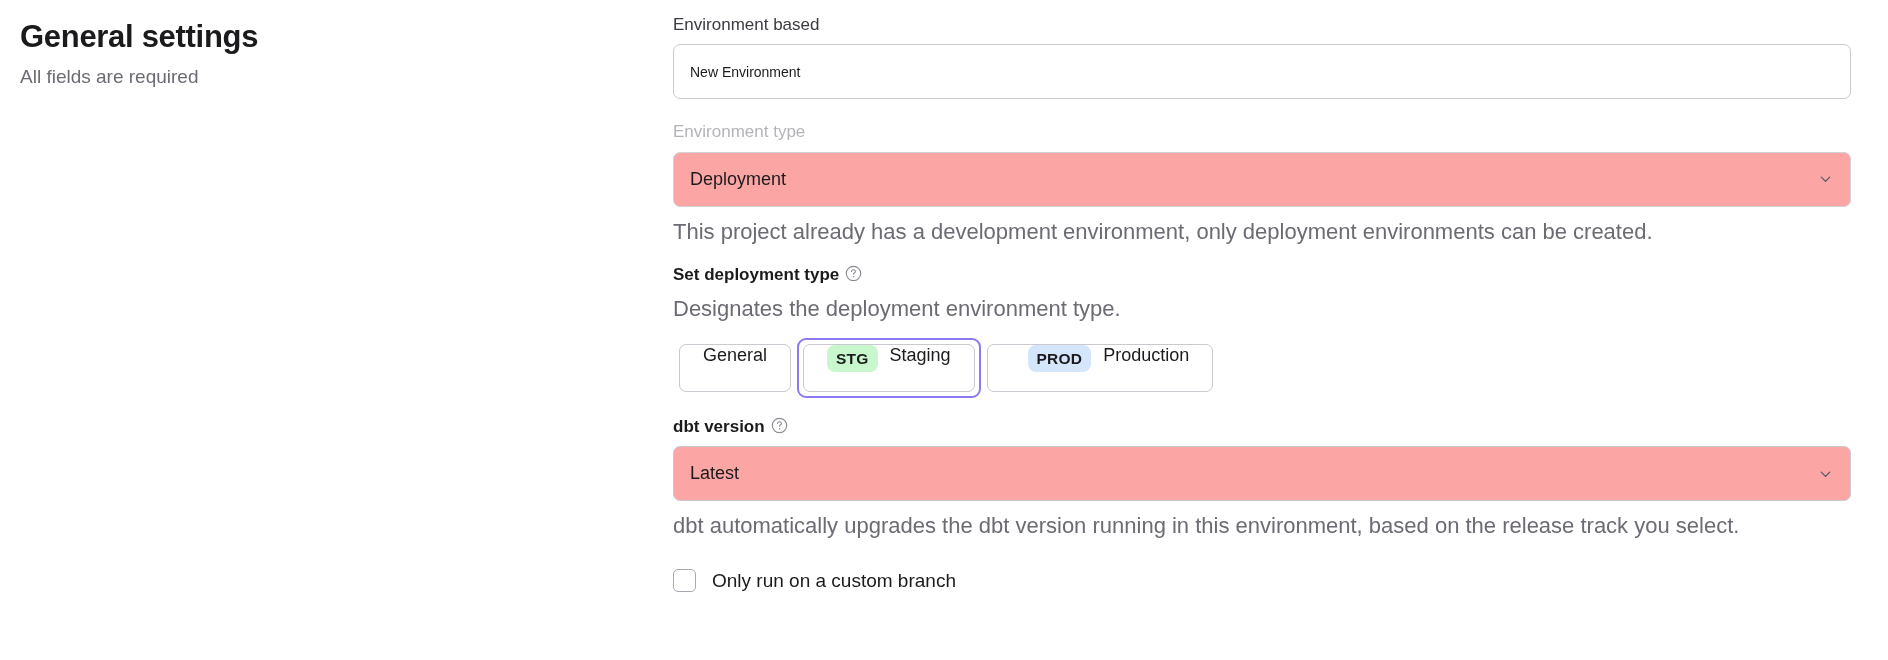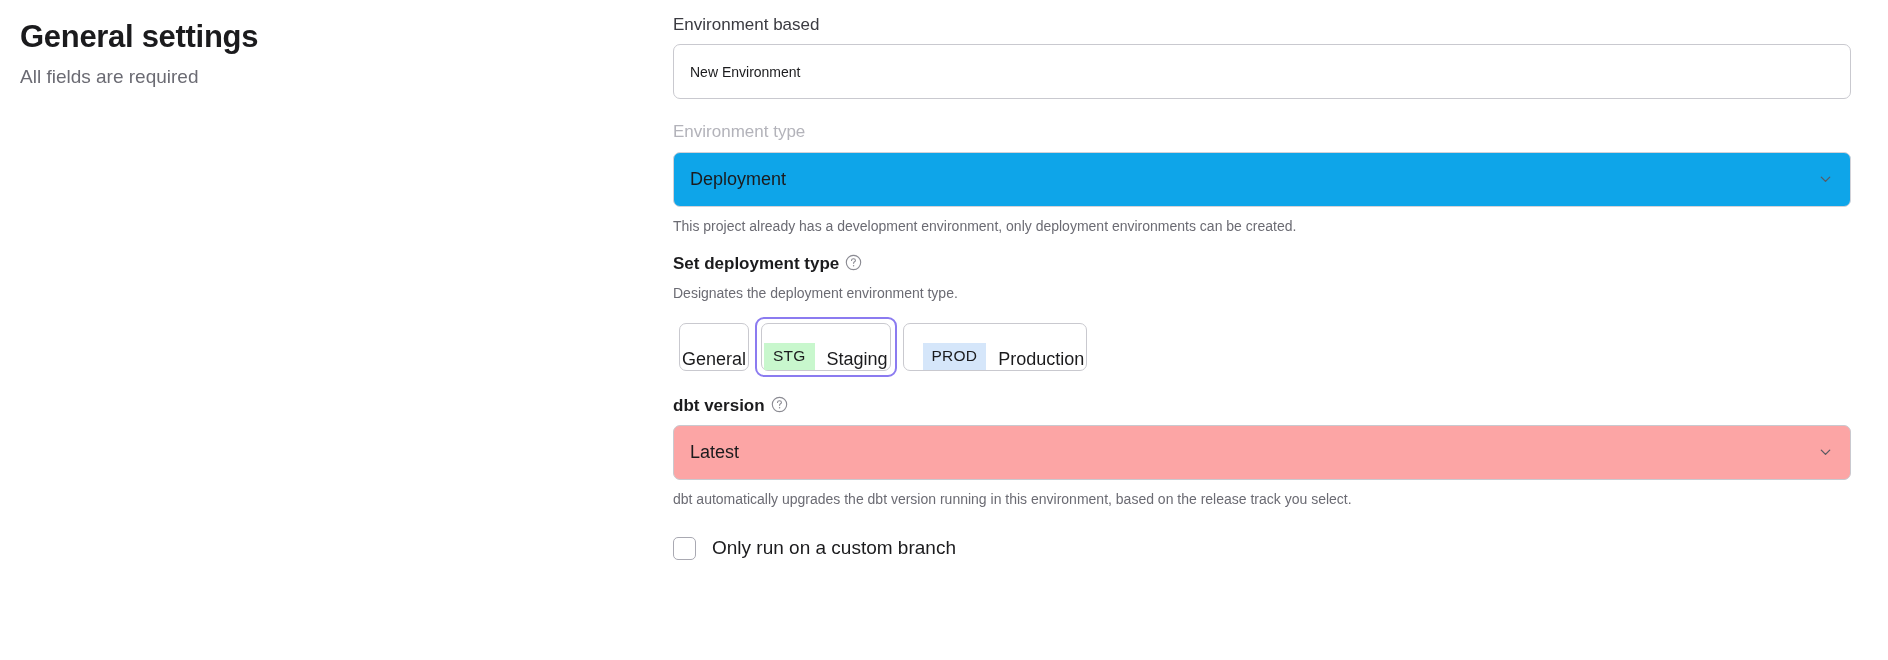--- a/index.html
+++ b/index.html
@@ -75,21 +75,21 @@
     display: flex;
     align-items: center;
   }
 
   .select-box {
     position: relative;
     width: 100%;
     height: 55px;
     border: 1px solid #d2d2d8;
     border-radius: 7px;
-    background: #0ea5e9;
+    background: #fca5a5;
     display: flex;
     align-items: center;
     padding: 0 16px;
     font-size: 18px;
     color: #1b1b1d;
   }
   .select-box.plain {
     background: #fca5a5;
     border-color: #c9c9cf;
   }
@@ -98,21 +98,21 @@
     right: 17px;
     top: 50%;
     transform: translateY(-50%);
     width: 15px;
     height: 15px;
     display: block;
   }
   .chev svg { display: block; }
 
   .help-text {
-    font-size: 14px;
+    font-size: 22px;
     color: #6b6b73;
     line-height: 1.35;
   }
 
   .help-icon {
     display: inline-block;
     vertical-align: -2px;
     margin-left: 6px;
     width: 17px;
     height: 17px;
@@ -130,42 +130,42 @@
     align-items: center;
     border-radius: 9px;
     padding: 4px;
     border: 2.5px solid transparent;
   }
   .seg-wrap.focused {
     border-color: #8b7bf0;
   }
   .seg-btn {
     display: inline-flex;
-    align-items: flex-end;
+    align-items: flex-start;
     gap: 12px;
     height: 48px;
-    padding: 0 2px;
+    padding: 0 23px;
     border: 1px solid #c9c9cf;
     border-radius: 7px;
     background: #ffffff;
     font-family: "Liberation Sans", sans-serif;
     font-size: 18px;
     color: #1b1b1d;
     cursor: pointer;
     white-space: nowrap;
   }
   .badge {
     display: inline-flex;
     align-items: center;
     justify-content: center;
     height: 27px;
     padding: 0 9px;
-    border-radius: 0;
+    border-radius: 8px;
     font-size: 15.5px;
-    font-weight: 400;
+    font-weight: 700;
     letter-spacing: 0.2px;
     color: #1b1b1d;
   }
   .badge.stg { background: #c8f7cd; }
   .badge.prod { background: #d5e6fa; margin-left: 17px; }
 
   
   #custom-branch-row {
     display: flex;
     align-items: center;

